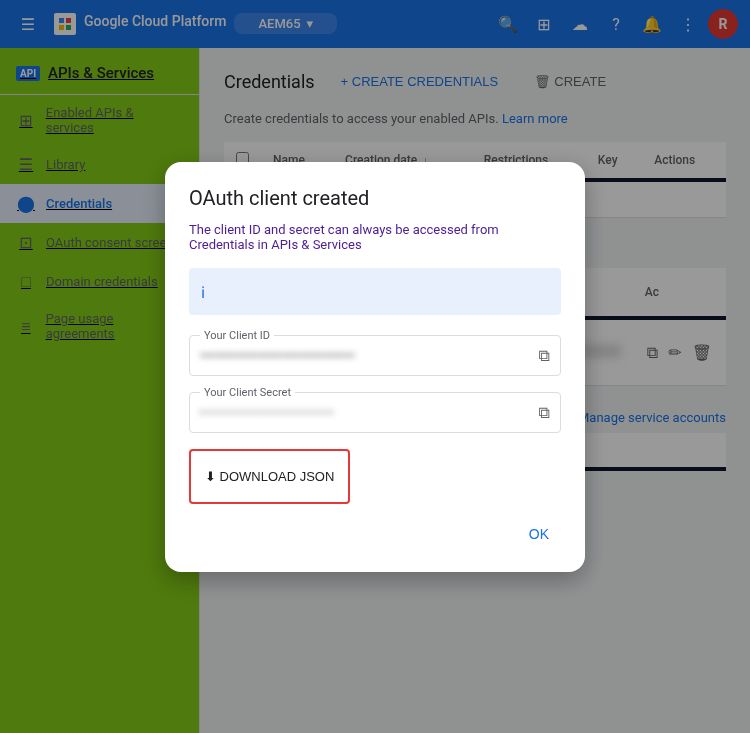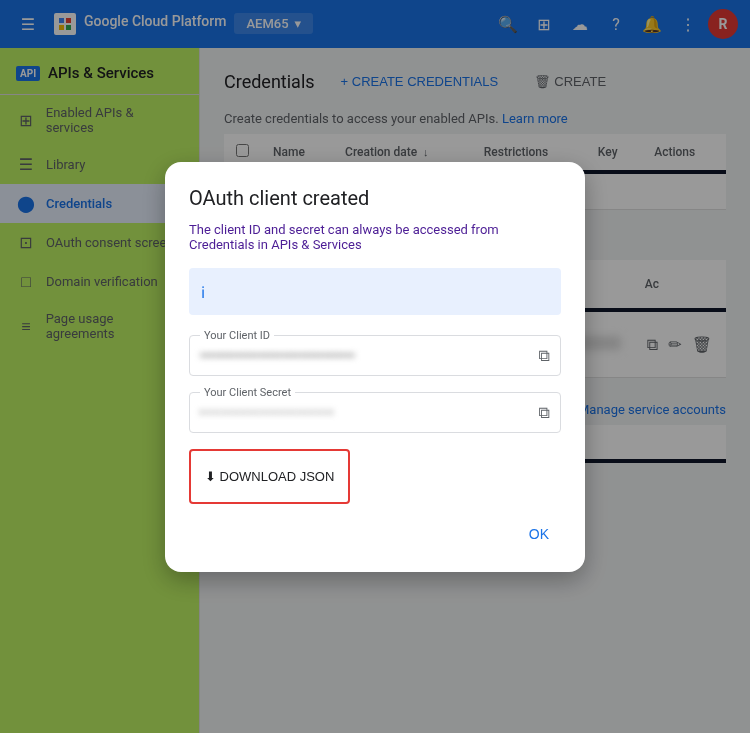--- a/index.html
+++ b/index.html
@@ -29,22 +29,22 @@
       width: 22px; height: 22px;
       background: white;
       border-radius: 2px;
       display: flex; align-items: center; justify-content: center;
       color: #1a73e8; font-weight: bold; font-size: 9px;
     }
     .project-chip {
       display: flex;
       align-items: center;
       background: rgba(255,255,255,0.15);
-      border-radius: 3px;
-      padding: 3px 12px;
+      border-radius: 8px;
+      padding: 3px 24px;
       gap: 6px;
       font-size: 13px;
       cursor: pointer;
     }
     .nav-icons {
       display: flex;
       align-items: center;
       gap: 4px;
     }
     .nav-icon-btn {
@@ -66,24 +66,25 @@
 
     
     .layout {
       display: flex;
       height: calc(733px - 48px);
     }
 
     
     .sidebar {
       width: 200px;
-      background: #bef264;
+      background: #84cc16;
       border-right: 1px solid #e0e0e0;
       overflow-y: auto;
       flex-shrink: 0;
+      text-decoration: underline;
     }
     .sidebar-header {
       display: flex;
       align-items: center;
       gap: 8px;
       padding: 16px 16px 12px;
       font-size: 15px;
       font-weight: 500;
       color: #202124;
       border-bottom: 1px solid #e0e0e0;
@@ -149,21 +150,21 @@
       cursor: pointer;
       border: none;
       background: none;
       padding: 6px 10px;
       border-radius: 4px;
     }
 
     .info-bar {
       font-size: 13px;
       color: #5f6368;
-      margin-bottom: 8px;
+      margin-bottom: 16px;
     }
     .info-bar a { color: #1a73e8; text-decoration: none; }
 
     .section-title {
       font-size: 15px;
       font-weight: 500;
       color: #202124;
       margin-bottom: 8px;
     }
 
@@ -389,21 +390,21 @@
     <div class="sidebar-item active">
       <span class="sidebar-icon">⬤</span>
       <span>Credentials</span>
     </div>
     <div class="sidebar-item">
       <span class="sidebar-icon">⊡</span>
       <span>OAuth consent screen</span>
     </div>
     <div class="sidebar-item">
       <span class="sidebar-icon">□</span>
-      <span>Domain verification</span>
+      <span>Domain credentials</span>
     </div>
     <div class="sidebar-item">
       <span class="sidebar-icon">≡</span>
       <span>Page usage agreements</span>
     </div>
   </div>
 
   <div class="main">
     <div class="main-header">
       <h1 class="main-title">Credentials</h1>

